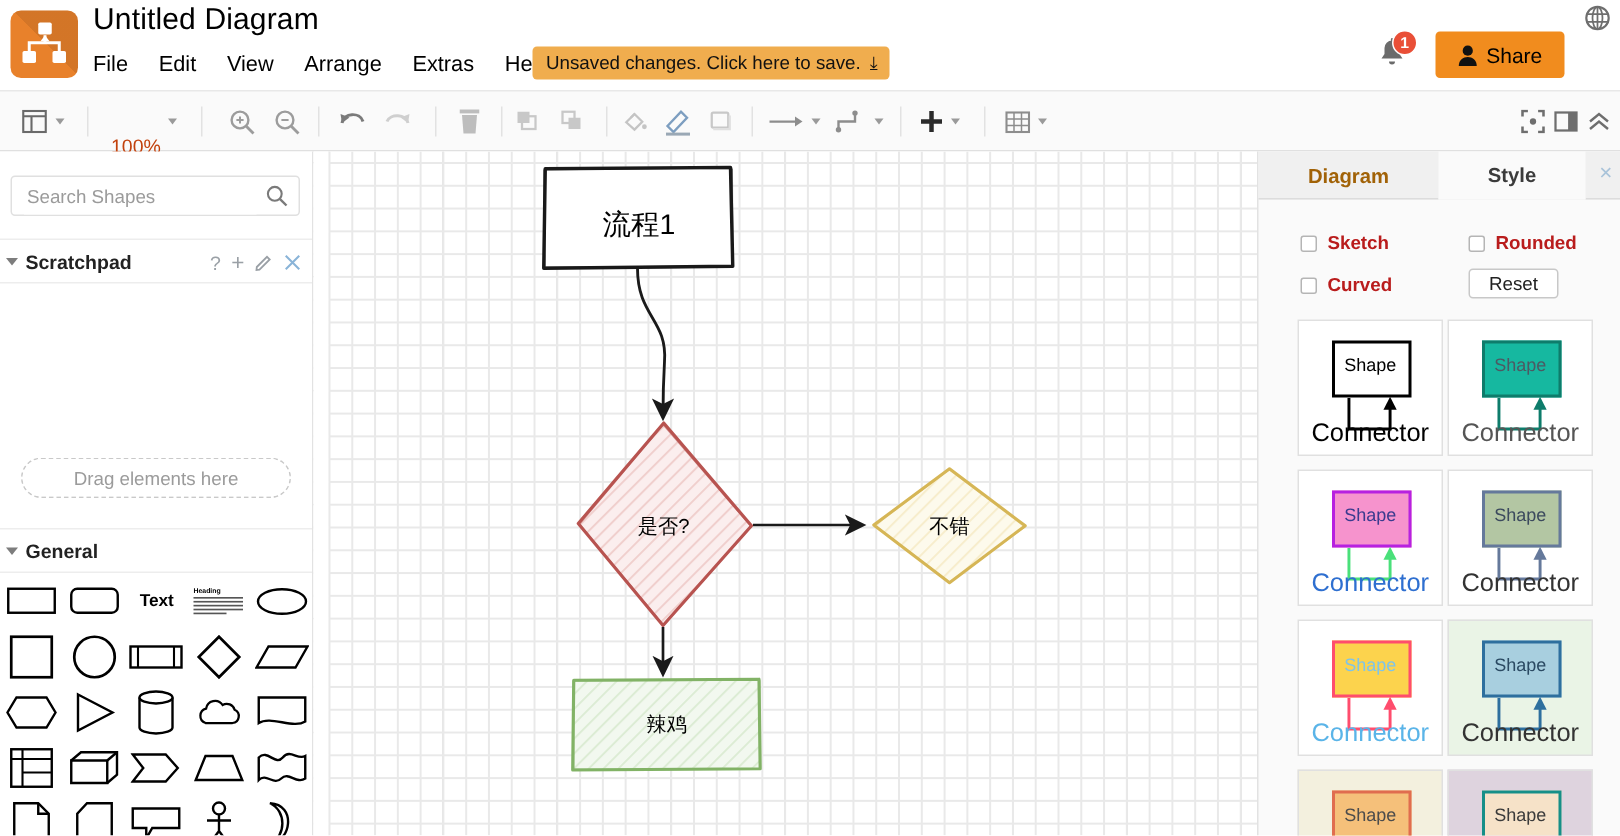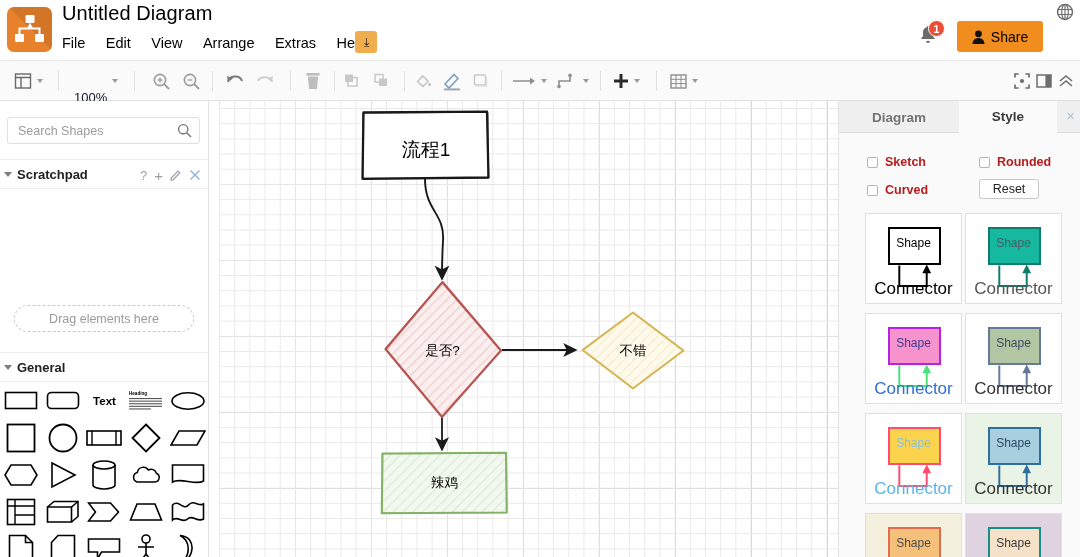--- a/index.html
+++ b/index.html
@@ -40,21 +40,21 @@
   .globe { position:absolute; left:1056px; top:3px; width:18px; height:18px; }
 
   
   .toolbar { position:absolute; left:0; top:60px; width:1080px; height:41px;
              background:#fafafa; border-top:1px solid #e8e8e8; border-bottom:1px solid #e0e0e0; }
   .tb-item { position:absolute; top:0; height:40px; display:flex; align-items:center;
              color:#aeaeae; }
   .tb-sep { position:absolute; top:10px; width:1px; height:20px; background:#e2e2e2; }
   .caret { width:0;height:0;border-left:3.5px solid transparent;border-right:3.5px solid transparent;
            border-top:4.5px solid #9a9a9a; margin-left:5px; }
-  .zoomlbl { font-size:13px; color:#0f172a;margin-top:32px; }
+  .zoomlbl { font-size:13px; color:#c2410c;margin-top:32px; }
 
   
   .sidebar { position:absolute; left:0; top:101px; width:209px; height:456px;
              background:#fff; border-right:1px solid #e2e2e2; overflow:hidden; }
   .search-wrap { position:absolute; left:7px; top:16px; width:193px; height:27px;
                  border:1px solid #e0e0e0; border-radius:3px; background:#fff; }
   .search-wrap input { position:absolute; left:8px; top:0; width:155px; height:25px; border:0;
                  outline:none; font-size:12.5px; color:#444; font-family:"Liberation Sans",sans-serif;}
   .search-wrap input::placeholder { color:#9b9b9b; }
   .search-ico { position:absolute; right:7px; top:5px; }
@@ -85,21 +85,21 @@
           background-position: 10px 7px, 10px 7px, 10px 7px, 10px 7px; }
   .canvas-left-strip { position:absolute; left:0; top:0; width:10px; height:456px; background:#fff;}
   .canvas svg { position:absolute; left:0; top:0; }
 
   
   .rpanel { position:absolute; left:838px; top:101px; width:242px; height:456px;
             background:#fafafa; border-left:1px solid #e2e2e2; }
   .rtabs { position:absolute; left:0; top:0; width:242px; height:32px; background:#f0f0f0;
            border-bottom:1px solid #dcdcdc; }
   .rtab { position:absolute; top:0; height:32px; display:flex; align-items:center;
-          justify-content:center; font-size:13.5px; font-weight:bold; color:#737373; cursor:pointer;}
+          justify-content:center; font-size:13.5px; font-weight:bold; color:#a16207; cursor:pointer;}
   .rtab.active { background:#fafafa; border-bottom:1px solid #fafafa; color:#3b3b3b;}
   .rtab-close { position:absolute; right:6px; top:6px; color:#a9c3d9; font-size:15px; cursor:pointer;}
   .opt-row { position:absolute; font-size:12.5px; font-weight:bold; color:#b91c1c;
              display:flex; align-items:center; gap:7px; }
   .cb { width:11px; height:11px; border:1px solid #b5b5b5; border-radius:2px; background:#fff; }
   .reset-btn { position:absolute; left:978px; top:179px; width:60px; height:20px;
                border:1px solid #c8c8c8; border-radius:3px; background:#fff;
                font-size:12.5px; color:#222; display:flex; align-items:center; justify-content:center;
                cursor:pointer;}
   .sw { position:absolute; width:97px; height:91px; border:1px solid #e0e0e0; background:#fff; }
@@ -131,20 +131,21 @@
     <div class="menubar">
       <span>File</span>
       <span>Edit</span>
       <span>View</span>
       <span>Arrange</span>
       <span>Extras</span>
       <span>Help</span>
     </div>
 
     <div class="unsaved">
+      <span>Unsaved changes. Click here to save.</span>
       <span class="dl">⤓</span>
     </div>
 
     <svg class="bell" viewBox="0 0 24 24">
       <path d="M12 3 a5 5 0 0 0 -5 5 v4 l-2 3 h14 l-2 -3 v-4 a5 5 0 0 0 -5 -5 z" fill="#6b6b6b"></path>
       <path d="M10 17 a2 2 0 0 0 4 0 z" fill="#6b6b6b"></path>
       <rect x="11.3" y="1.4" width="1.5" height="2.2" rx=".7" fill="#6b6b6b"></rect>
     </svg>
     <div class="bell-badge">1</div>
 

